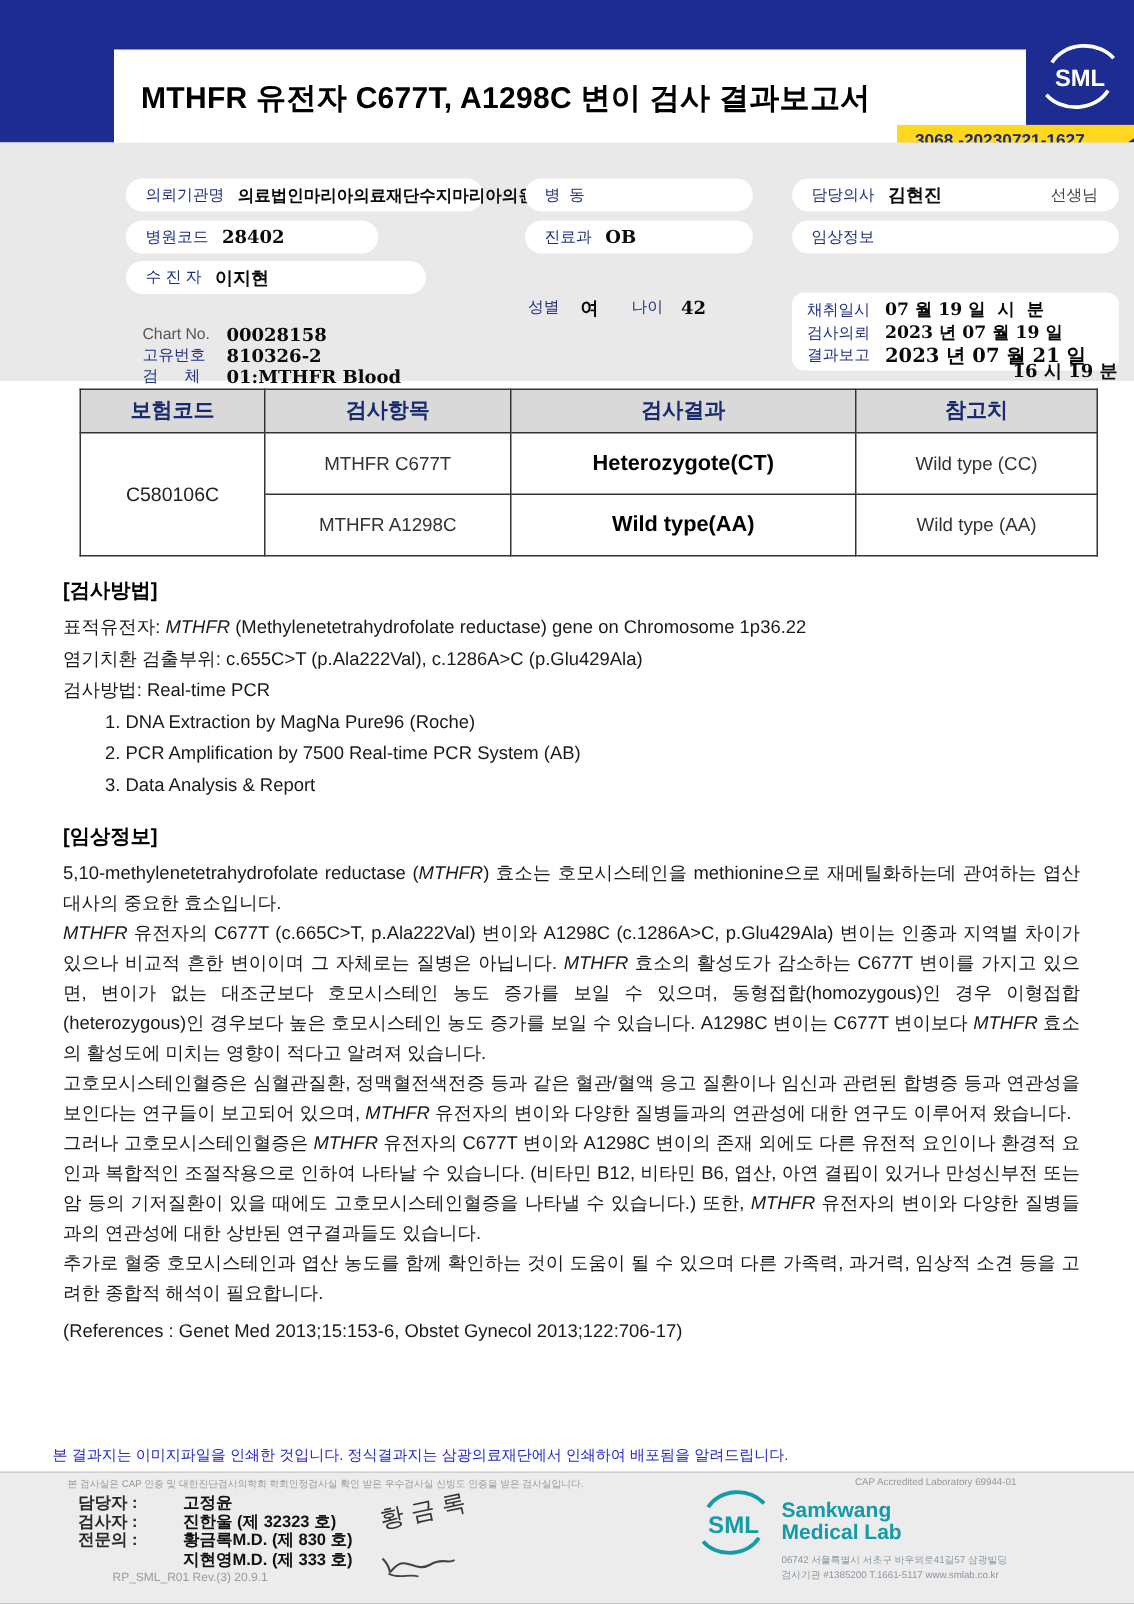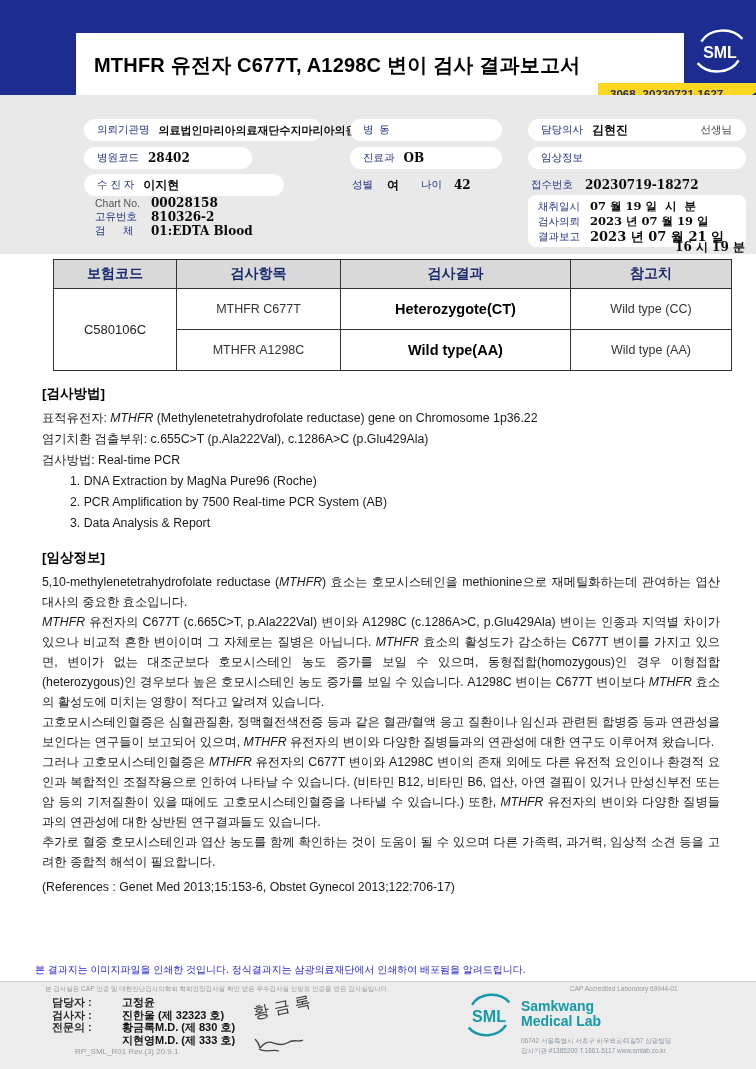--- a/index.html
+++ b/index.html
@@ -25,21 +25,21 @@
                    clip-path:polygon(0 0,100% 0,100% 100%); }
   
   .info-band { position:absolute; left:0; top:95px; width:756px; height:159px; background:#e9e9e9; }
   .pill { position:absolute; background:#fff; border-radius:11px; height:22px;
           display:flex; align-items:center; }
   .lbl { color:#20307e; font-size:10.5px; padding-left:13px; white-space:pre; }
   .val { font-family:"DejaVu Serif", serif; font-weight:bold; color:#0a0a0a; font-size:12px;
          margin-left:9px; white-space:nowrap; }
   .val.small { font-size:11px; }
   .suffix { margin-left:auto; padding-right:14px; font-size:10.5px; color:#444; }
-  .plainrow { position:absolute; display:flex; align-items:center; }
+  .plainrow { position:absolute; display:flex; align-items:center;margin-top:20px; }
   .plain-lbl { color:#20307e; font-size:10.5px; white-space:pre; }
   .plain-lbl.en { color:#555; font-family:"Liberation Sans",sans-serif; }
   .plain-val { font-family:"DejaVu Serif", serif; font-weight:bold; color:#0a0a0a; font-size:12px; white-space:pre; }
   .date-box { position:absolute; left:528px; top:195px; width:218px; height:52px; background:#fff;
               border-radius:8px; padding:4px 0 0 10px; }
   .date-row { display:flex; align-items:center; height:15px; }
   .date-row .plain-lbl { width:52px; }
   .time-right { position:absolute; right:11px; top:239px; font-family:"DejaVu Serif",serif;
                 font-weight:bold; font-size:12px; color:#0a0a0a; }
   
@@ -151,21 +151,21 @@
   <div class="plainrow" style="left:95px; top:196px; height:13px;">
     <span class="plain-lbl en" style="width:56px;">Chart No.</span>
     <span class="plain-val">00028158</span>
   </div>
   <div class="plainrow" style="left:95px; top:210px; height:13px;">
     <span class="plain-lbl" style="width:56px;">고유번호</span>
     <span class="plain-val">810326-2</span>
   </div>
   <div class="plainrow" style="left:95px; top:224px; height:13px;">
     <span class="plain-lbl" style="width:56px;">검      체</span>
-    <span class="plain-val">01:EDTA Blood</span>
+    <span class="plain-val">01:MTHFR Blood</span>
   </div>
 
   <div class="date-box">
     <div class="date-row">
       <span class="plain-lbl">채취일시</span>
       <span class="plain-val" style="font-size:11.5px;">07 월 19 일  시  분</span>
     </div>
     <div class="date-row">
       <span class="plain-lbl">검사의뢰</span>
       <span class="plain-val" style="font-size:11.5px;">2023 년 07 월 19 일</span>

